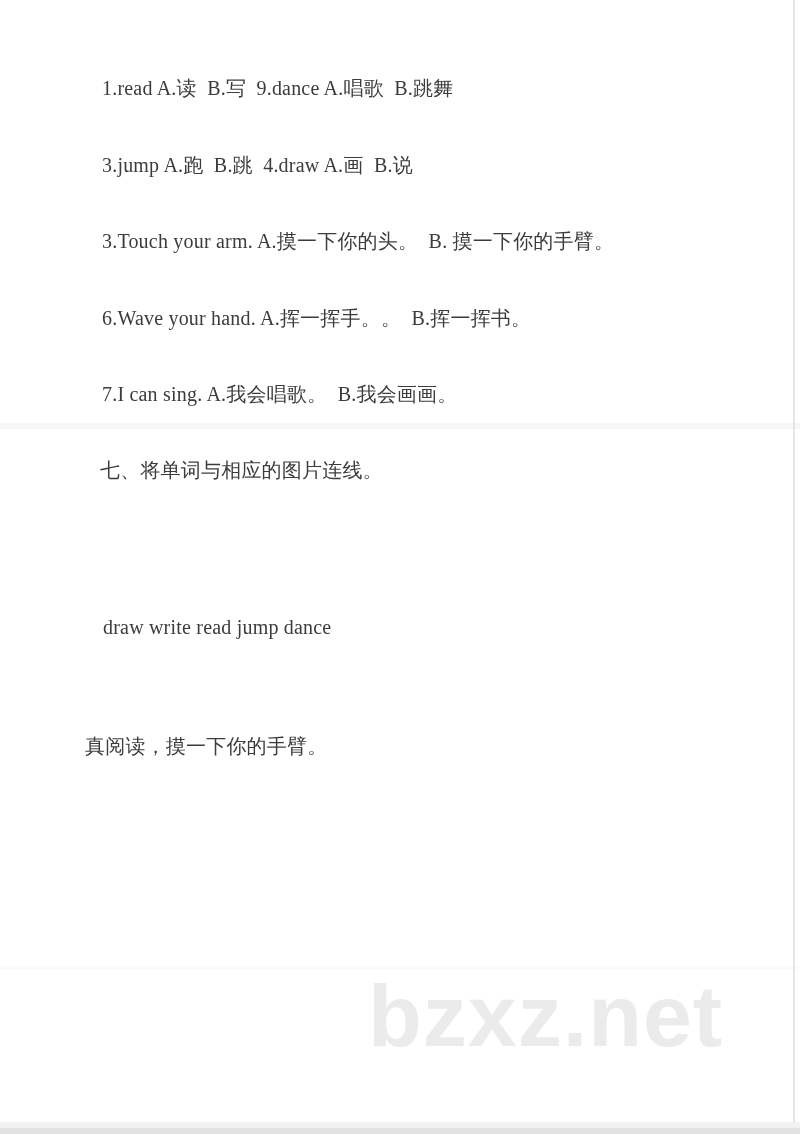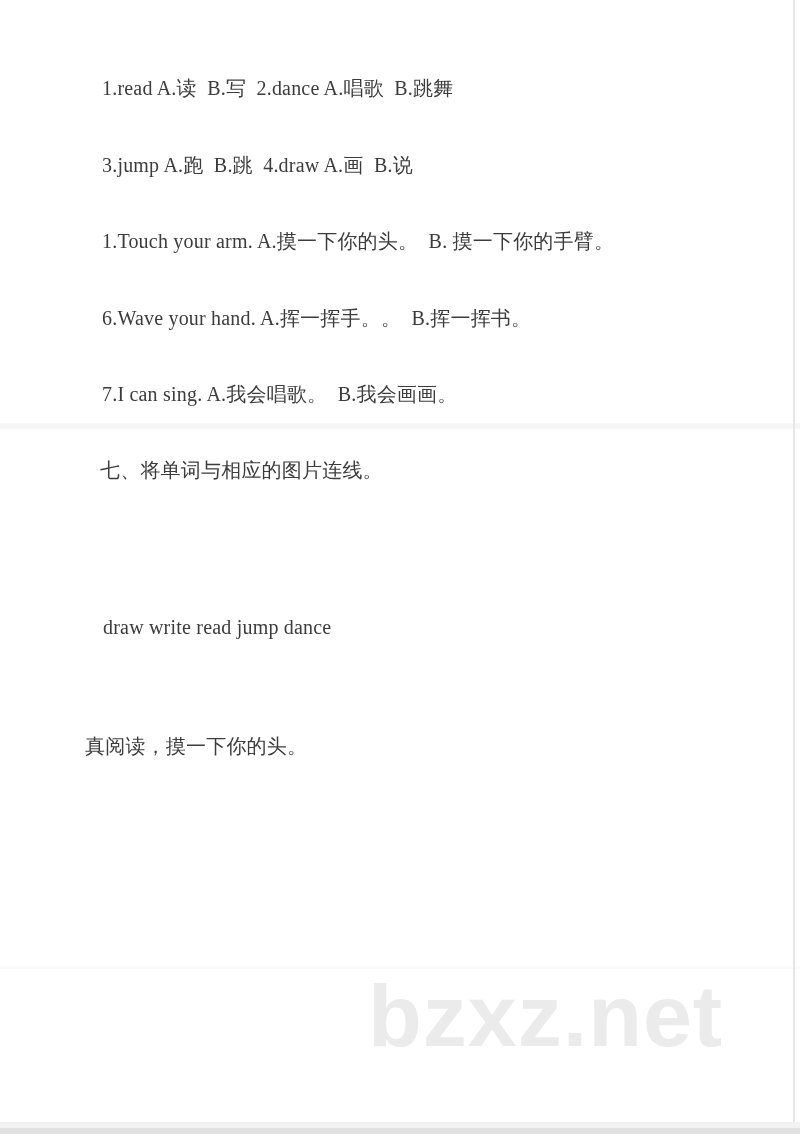--- a/index.html
+++ b/index.html
@@ -76,33 +76,33 @@
     letter-spacing: 1px;
     color: #ebebeb;
     user-select: none;
   }
 </style>
 </head>
 <body>
 
 <div class="page">
 
-  <div class="doc-line q-line q1">1.read A.读  B.写  2.dance A.唱歌  B.跳舞</div>
+  <div class="doc-line q-line q1">1.read A.读  B.写  9.dance A.唱歌  B.跳舞</div>
   <div class="doc-line q-line q2">3.jump A.跑  B.跳  4.draw A.画  B.说</div>
-  <div class="doc-line q-line q3">1.Touch your arm. A.摸一下你的头。  B. 摸一下你的手臂。</div>
+  <div class="doc-line q-line q3">3.Touch your arm. A.摸一下你的头。  B. 摸一下你的手臂。</div>
   <div class="doc-line q-line q4">6.Wave your hand. A.挥一挥手。。  B.挥一挥书。</div>
   <div class="doc-line q-line q5">7.I can sing. A.我会唱歌。  B.我会画画。</div>
 
   <div class="page-break-band"></div>
 
   <div class="doc-line sec-line sec">七、将单词与相应的图片连线。</div>
 
   <div class="doc-line word-line wrow2">draw write read jump dance</div>
 
-  <div class="doc-line close2">真阅读，摸一下你的头。</div>
+  <div class="doc-line close2">真阅读，摸一下你的手臂。</div>
 
   <div class="faint-band-2"></div>
 
   <div class="watermark">bzxz.net</div>
 
   <div class="right-hairline"></div>
   <div class="bottom-fade"></div>
   <div class="bottom-strip"></div>
 
 </div>

